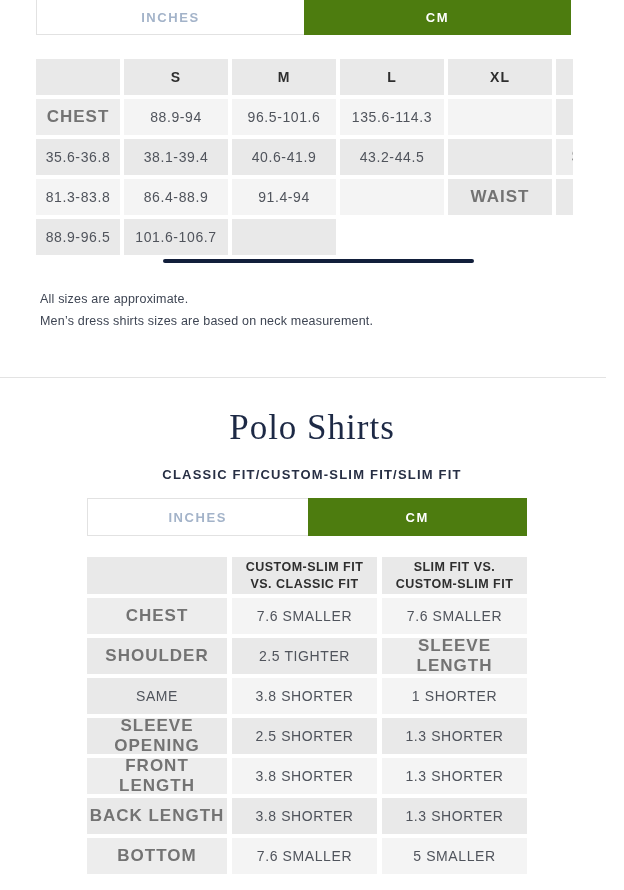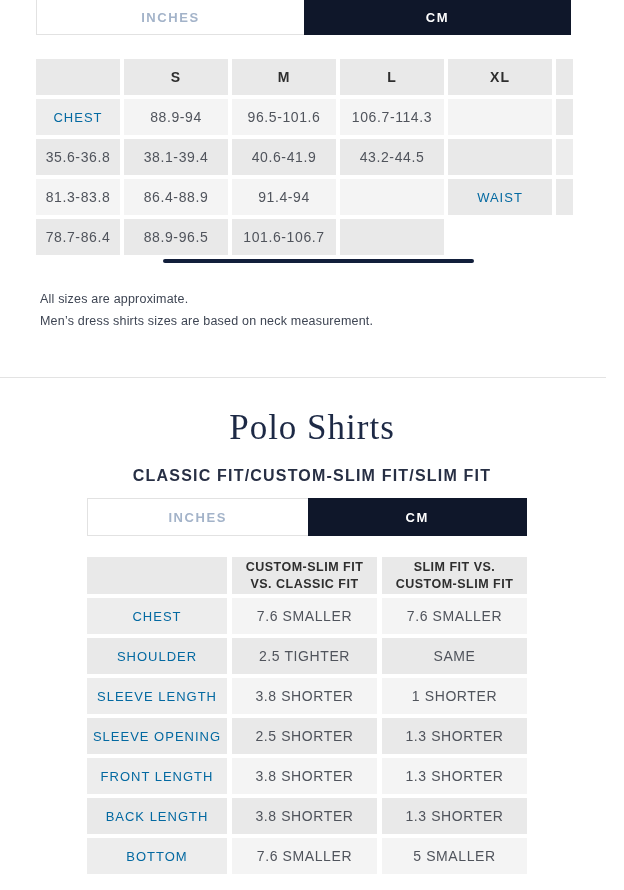--- a/index.html
+++ b/index.html
@@ -7,56 +7,56 @@
         font-family:"Liberation Sans", sans-serif;}
 
   
   .tabbar{position:absolute;display:flex;}
   .tabbar1{left:36px;top:0;width:535px;height:35px;}
   .tabbar2{left:87px;top:498px;width:440px;height:38px;}
   .tab{flex:1;display:flex;align-items:center;justify-content:center;
        font-weight:700;font-size:13px;letter-spacing:1.6px;box-sizing:border-box;cursor:pointer;}
   .tab.inactive{background:#fff;color:#a3b3c9;border:1px solid #e2e2e2;border-right:none;}
   .tabbar1 .tab.inactive{border-top:none;}
-  .tab.active{background:#0f172a;color:#ffffff;}
+  .tab.active{background:#4d7c0f;color:#ffffff;}
 
   
   .tbl1{position:absolute;left:36px;top:59px;width:537px;height:197px;overflow:hidden;
         display:grid;grid-template-columns:84px repeat(5,104px);grid-auto-rows:36px;gap:4px;}
   
   .tbl2{position:absolute;left:87px;top:557px;width:440px;
         display:grid;grid-template-columns:140px 145px 145px;
         grid-template-rows:37px repeat(7,36px);gap:4px 5px;}
 
   .cell{display:flex;align-items:center;justify-content:center;text-align:center;}
   .bg-h{background:#e9e9e9;}
   .bg-d{background:#e9e9e9;}
   .bg-l{background:#f4f4f4;}
   .bg-ll{background:#ededed;}
-  .lbl{font-weight:400;font-size:13px;color:#0369a1;letter-spacing:1px;}
+  .lbl{font-weight:700;font-size:17px;color:#737373;letter-spacing:1px;}
   .colh{font-weight:700;font-size:14px;color:#2e2e2e;letter-spacing:1px;}
   .colh2{font-weight:700;font-size:12.5px;line-height:1.3;color:#2e2e2e;letter-spacing:.5px;}
   .val{font-size:14px;color:#50545c;letter-spacing:.6px;}
 
   
   .hscroll{position:absolute;left:163px;top:259px;width:311px;height:4px;
            background:#121f3b;border-radius:2px;cursor:pointer;}
 
   
   .note{position:absolute;left:40px;font-size:12.5px;color:#3e4553;letter-spacing:.2px;margin:0;}
   .note1{top:292px;}
   .note2{top:314px;}
 
   
   .divider{position:absolute;left:0;top:377px;width:624px;height:1px;background:#e3e3e3;}
   .title{position:absolute;left:0;top:408px;width:624px;text-align:center;
          font-family:"Liberation Serif", serif;font-weight:400;font-size:35px;
          color:#1d2945;letter-spacing:1px;margin:0;}
   .subtitle{position:absolute;left:0;top:467px;width:624px;text-align:center;
-            font-weight:700;font-size:16px;color:#272f44;letter-spacing:1.2px;margin:0;}
+            font-weight:700;font-size:13px;color:#272f44;letter-spacing:1.2px;margin:0;}
 </style>
 </head>
 <body>
 
 <div class="page">
 
   <div class="tabbar tabbar1">
     <div class="tab inactive">
       <span>INCHES</span>
     </div>
@@ -70,39 +70,38 @@
     <div class="cell bg-h"></div>
     <div class="cell bg-h colh">S</div>
     <div class="cell bg-h colh">M</div>
     <div class="cell bg-h colh">L</div>
     <div class="cell bg-h colh">XL</div>
     <div class="cell bg-h"></div>
 
     <div class="cell bg-ll lbl">CHEST</div>
     <div class="cell bg-l val">88.9-94</div>
     <div class="cell bg-l val">96.5-101.6</div>
-    <div class="cell bg-l val">106.7-114.3</div>
+    <div class="cell bg-l val">135.6-114.3</div>
     <div class="cell bg-l"></div>
 
     <div class="cell bg-d lbl">BACK</div>
     <div class="cell bg-d val">35.6-36.8</div>
     <div class="cell bg-d val">38.1-39.4</div>
     <div class="cell bg-d val">40.6-41.9</div>
     <div class="cell bg-d val">43.2-44.5</div>
     <div class="cell bg-d"></div>
 
     <div class="cell bg-ll lbl">SLEEVE</div>
     <div class="cell bg-l val">81.3-83.8</div>
     <div class="cell bg-l val">86.4-88.9</div>
     <div class="cell bg-l val">91.4-94</div>
     <div class="cell bg-l"></div>
 
     <div class="cell bg-d lbl">WAIST</div>
     <div class="cell bg-d val">71.1-76.2</div>
-    <div class="cell bg-d val">78.7-86.4</div>
     <div class="cell bg-d val">88.9-96.5</div>
     <div class="cell bg-d val">101.6-106.7</div>
     <div class="cell bg-d"></div>
   </div>
 
   <div class="hscroll"></div>
 
   <p class="note note1">All sizes are approximate.</p>
   <p class="note note2">Men’s dress shirts sizes are based on neck measurement.</p>
 
@@ -135,23 +134,23 @@
         <span>CUSTOM-SLIM FIT</span>
       </span>
     </div>
 
     <div class="cell bg-ll lbl">CHEST</div>
     <div class="cell bg-l val">7.6 SMALLER</div>
     <div class="cell bg-l val">7.6 SMALLER</div>
 
     <div class="cell bg-d lbl">SHOULDER</div>
     <div class="cell bg-d val">2.5 TIGHTER</div>
+    <div class="cell bg-ll lbl">SLEEVE LENGTH</div>
+
     <div class="cell bg-d val">SAME</div>
-
-    <div class="cell bg-ll lbl">SLEEVE LENGTH</div>
     <div class="cell bg-l val">3.8 SHORTER</div>
     <div class="cell bg-l val">1 SHORTER</div>
 
     <div class="cell bg-d lbl">SLEEVE OPENING</div>
     <div class="cell bg-d val">2.5 SHORTER</div>
     <div class="cell bg-d val">1.3 SHORTER</div>
 
     <div class="cell bg-ll lbl">FRONT LENGTH</div>
     <div class="cell bg-l val">3.8 SHORTER</div>
     <div class="cell bg-l val">1.3 SHORTER</div>

